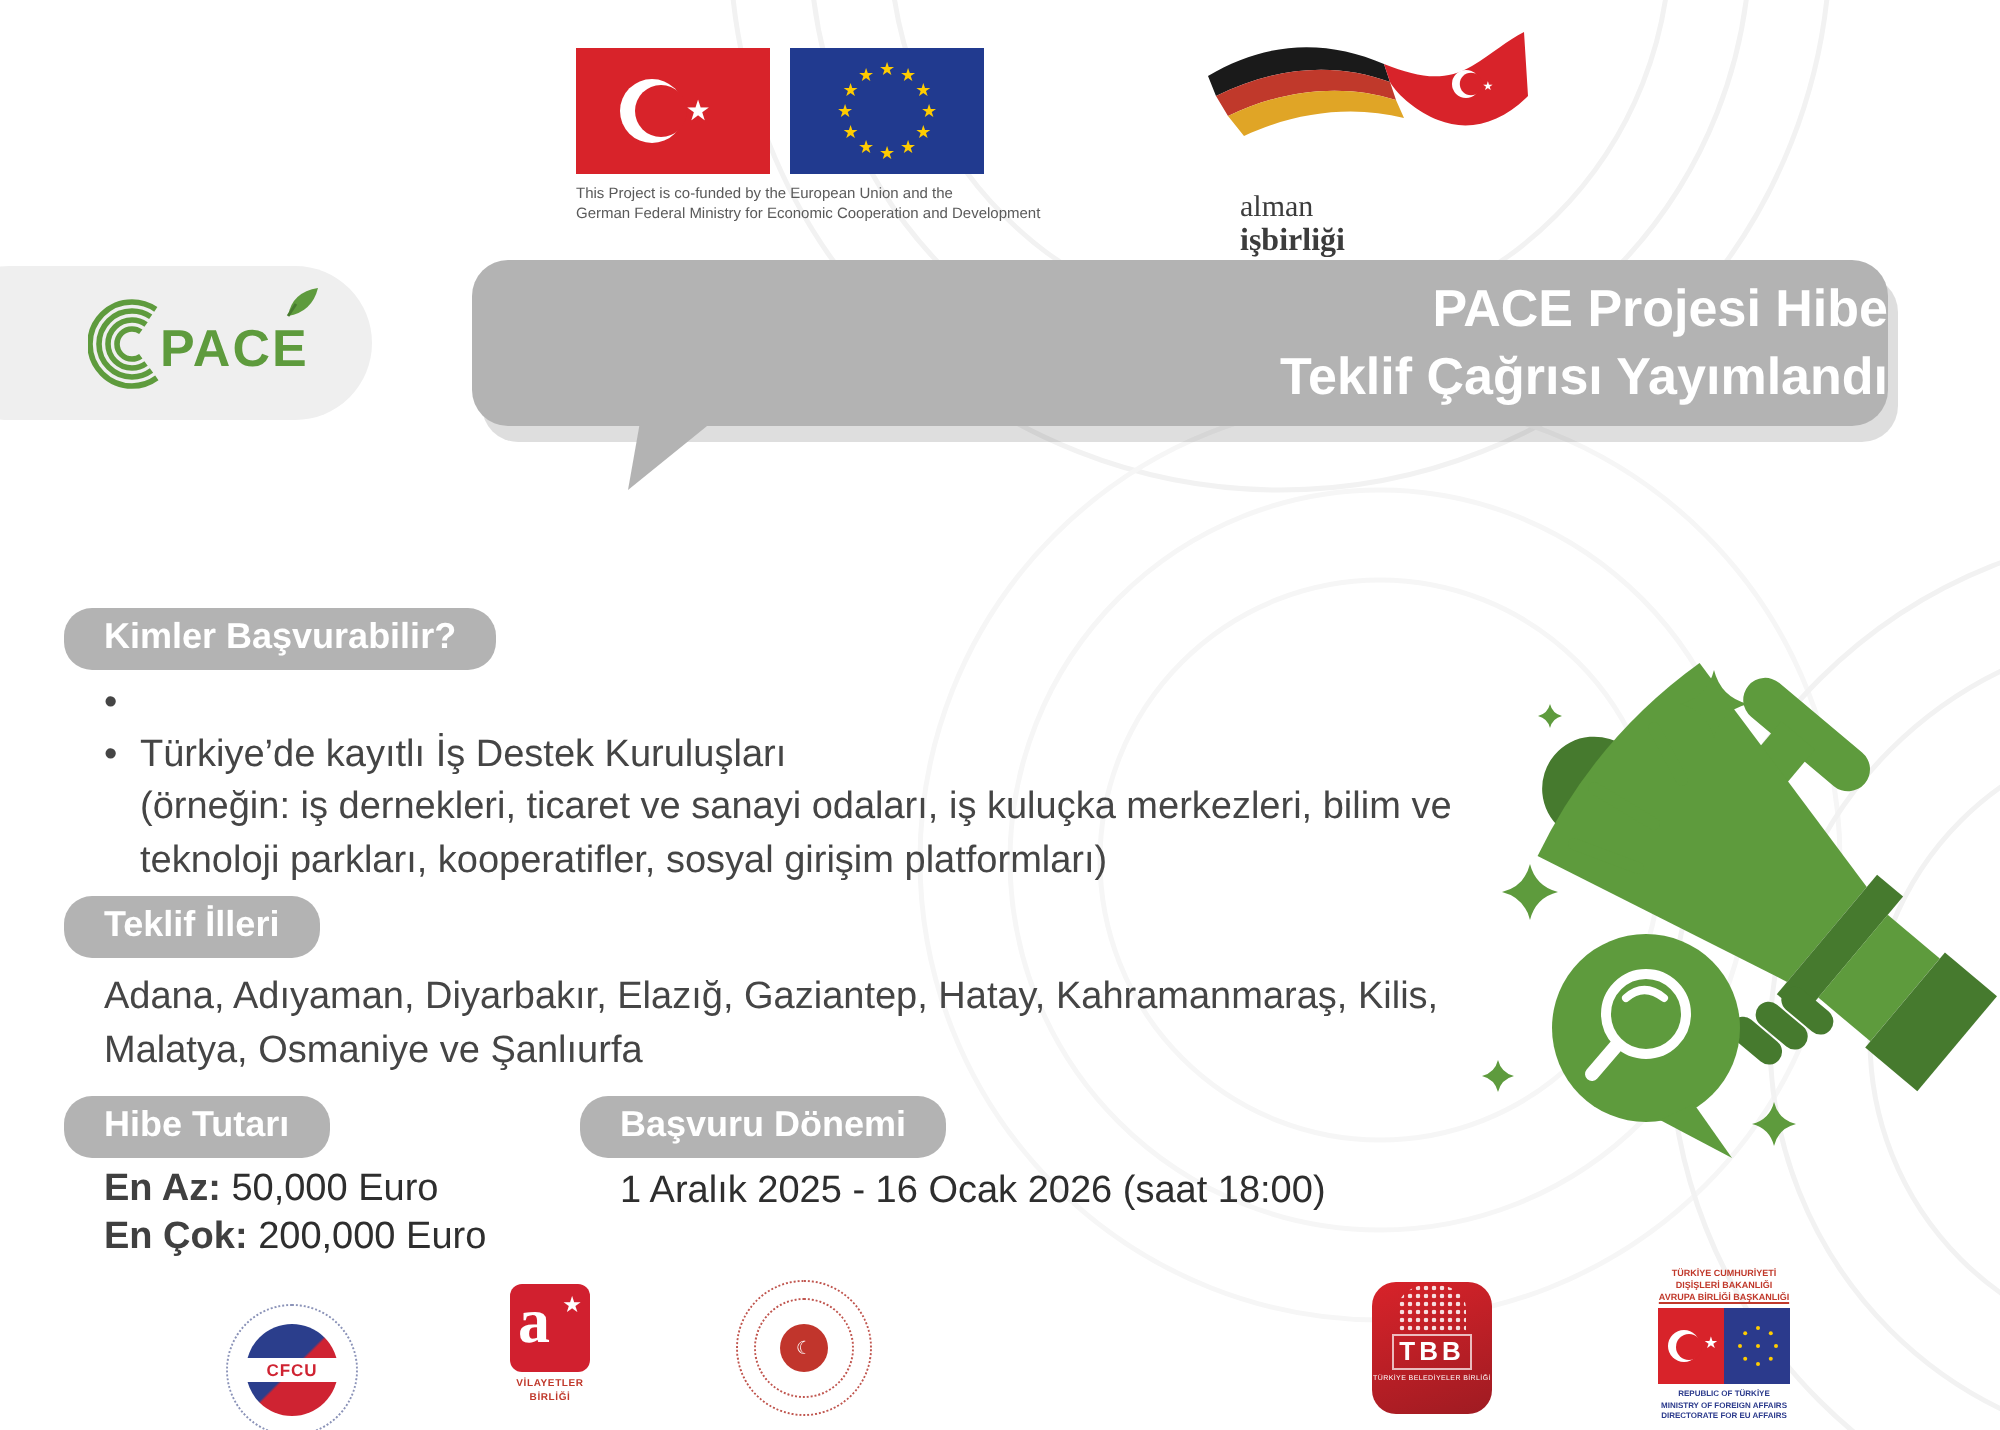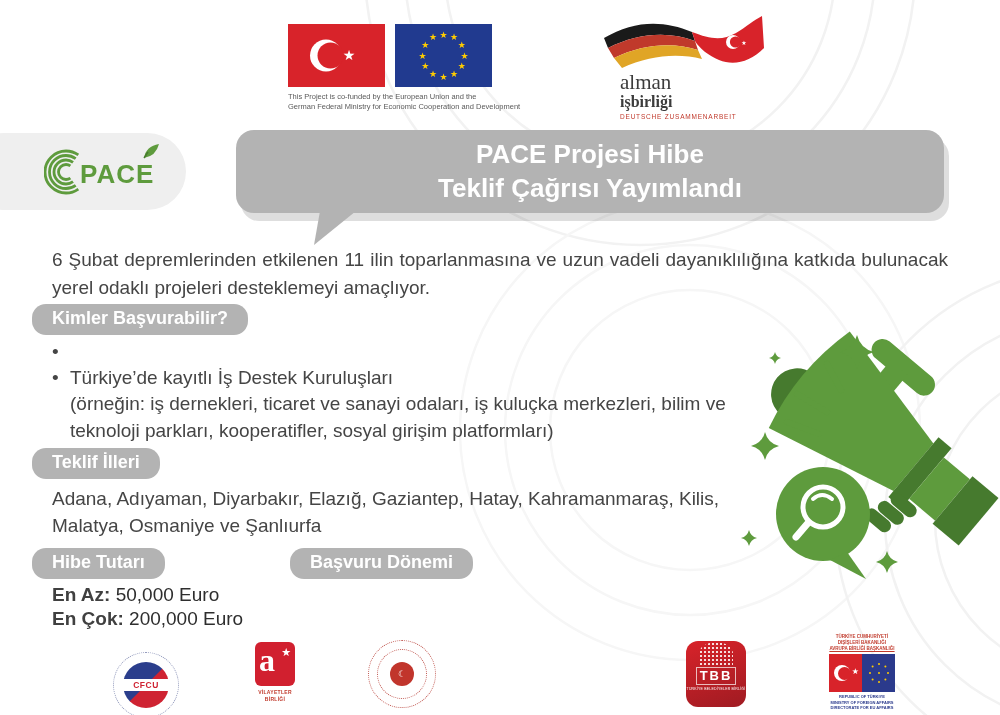--- a/index.html
+++ b/index.html
@@ -7,31 +7,31 @@
           font-family:"Liberation Sans",sans-serif;color:#3f3f3f;}
   .abs{position:absolute;}
   
   .watermark{left:0;top:0;z-index:0;}
   .layer{z-index:2;}
   
   .flagrow{left:288px;top:24px;display:flex;gap:10px;}
   .flag{width:97px;height:63px;display:block;}
   .cofunded{left:288px;top:92px;font-size:7.5px;line-height:1.35;color:#5a5a5a;}
   .alman{left:598px;top:14px;width:170px;}
-  .alman-word1{font-family:"Liberation Serif",serif;font-size:21px;color:#3c3c3c;line-height:1;}
+  .alman-word1{font-family:"Liberation Serif",serif;font-size:15px;color:#3c3c3c;line-height:1;margin-top:25px;}
   .alman-word2{font-family:"Liberation Serif",serif;font-size:16px;font-weight:bold;color:#3c3c3c;line-height:1.15;}
   .alman-sub{font-size:6.5px;color:#c0392b;letter-spacing:.8px;margin-top:2px;}
   .alman-text{position:absolute;left:22px;top:58px;}
   
   .pace-pill{left:-34px;top:133px;width:220px;height:77px;background:#efefef;border-radius:40px;}
   .pace-logo{position:absolute;left:78px;top:9px;}
   
   .bubble{left:236px;top:130px;width:708px;height:83px;background:#b3b3b3;border-radius:18px;
           box-shadow:5px 8px 0 rgba(0,0,0,0.13);display:flex;flex-direction:column;
-          align-items:center;justify-content:center;}
+          align-items:flex-end;justify-content:center;}
   .bubble-line{color:#fff;font-weight:bold;font-size:26px;line-height:1.3;text-align:center;}
   .bubble-tail{left:312px;top:211px;}
   
   .intro{left:52px;top:246px;width:896px;font-size:19px;line-height:1.45;text-align:justify;color:#454545;}
   .pill{display:inline-block;background:#b3b3b3;color:#fff;font-weight:bold;font-size:18px;
         padding:4px 20px 6px;border-radius:14px;white-space:nowrap;}
   .pill-who{left:32px;top:304px;}
   .bullets{left:52px;top:339px;width:712px;font-size:19px;line-height:1.38;color:#454545;}
   .bullet-row{display:flex;}
   .bullet-dot{width:18px;flex:none;}
@@ -172,21 +172,20 @@
   </div>
 
   <div class="abs layer bubble">
     <div class="bubble-line">PACE Projesi Hibe</div>
     <div class="bubble-line">Teklif Çağrısı Yayımlandı</div>
   </div>
   <svg class="abs layer bubble-tail" width="44" height="34" viewBox="0 0 44 34">
     <polygon points="8,0 44,0 2,34" fill="#b3b3b3"></polygon>
   </svg>
 
-  <div class="abs layer intro">6 Şubat depremlerinden etkilenen 11 ilin toparlanmasına ve uzun vadeli dayanıklılığına katkıda bulunacak yerel odaklı projeleri desteklemeyi amaçlıyor.</div>
 
   <div class="abs layer pill pill-who">Kimler Başvurabilir?</div>
   <div class="abs layer bullets">
     <div class="bullet-row">
       <span class="bullet-dot">•</span>
     </div>
     <div class="bullet-row">
       <span class="bullet-dot">•</span>
       <span>Türkiye’de kayıtlı İş Destek Kuruluşları</span>
     </div>
@@ -202,20 +201,21 @@
       <b>En Az:</b>
       <span>50,000 Euro</span>
     </div>
     <div>
       <b>En Çok:</b>
       <span>200,000 Euro</span>
     </div>
   </div>
 
   <div class="abs layer pill pill-period">Başvuru Dönemi</div>
+  <div class="abs layer period-text">1 Aralık 2025 - 16 Ocak 2026 (saat 18:00)</div>
 
   <svg class="abs layer megaphone" width="265" height="300" viewBox="0 0 265 300">
     <g transform="rotate(40 150 120)">
       <rect x="78" y="40" width="76" height="22" rx="11" fill="#5e9b3d"></rect>
       <rect x="102" y="54" width="22" height="26" fill="#5e9b3d"></rect>
       <circle cx="52" cy="140" r="26" fill="#467a2e"></circle>
       <path d="M52,58 L188,90 L188,152 L52,184 Q36,121 52,58 Z" fill="#5e9b3d"></path>
       <rect x="188" y="82" width="17" height="78" fill="#467a2e"></rect>
       <rect x="205" y="94" width="34" height="54" fill="#5e9b3d"></rect>
       <rect x="239" y="90" width="34" height="62" fill="#467a2e"></rect>

